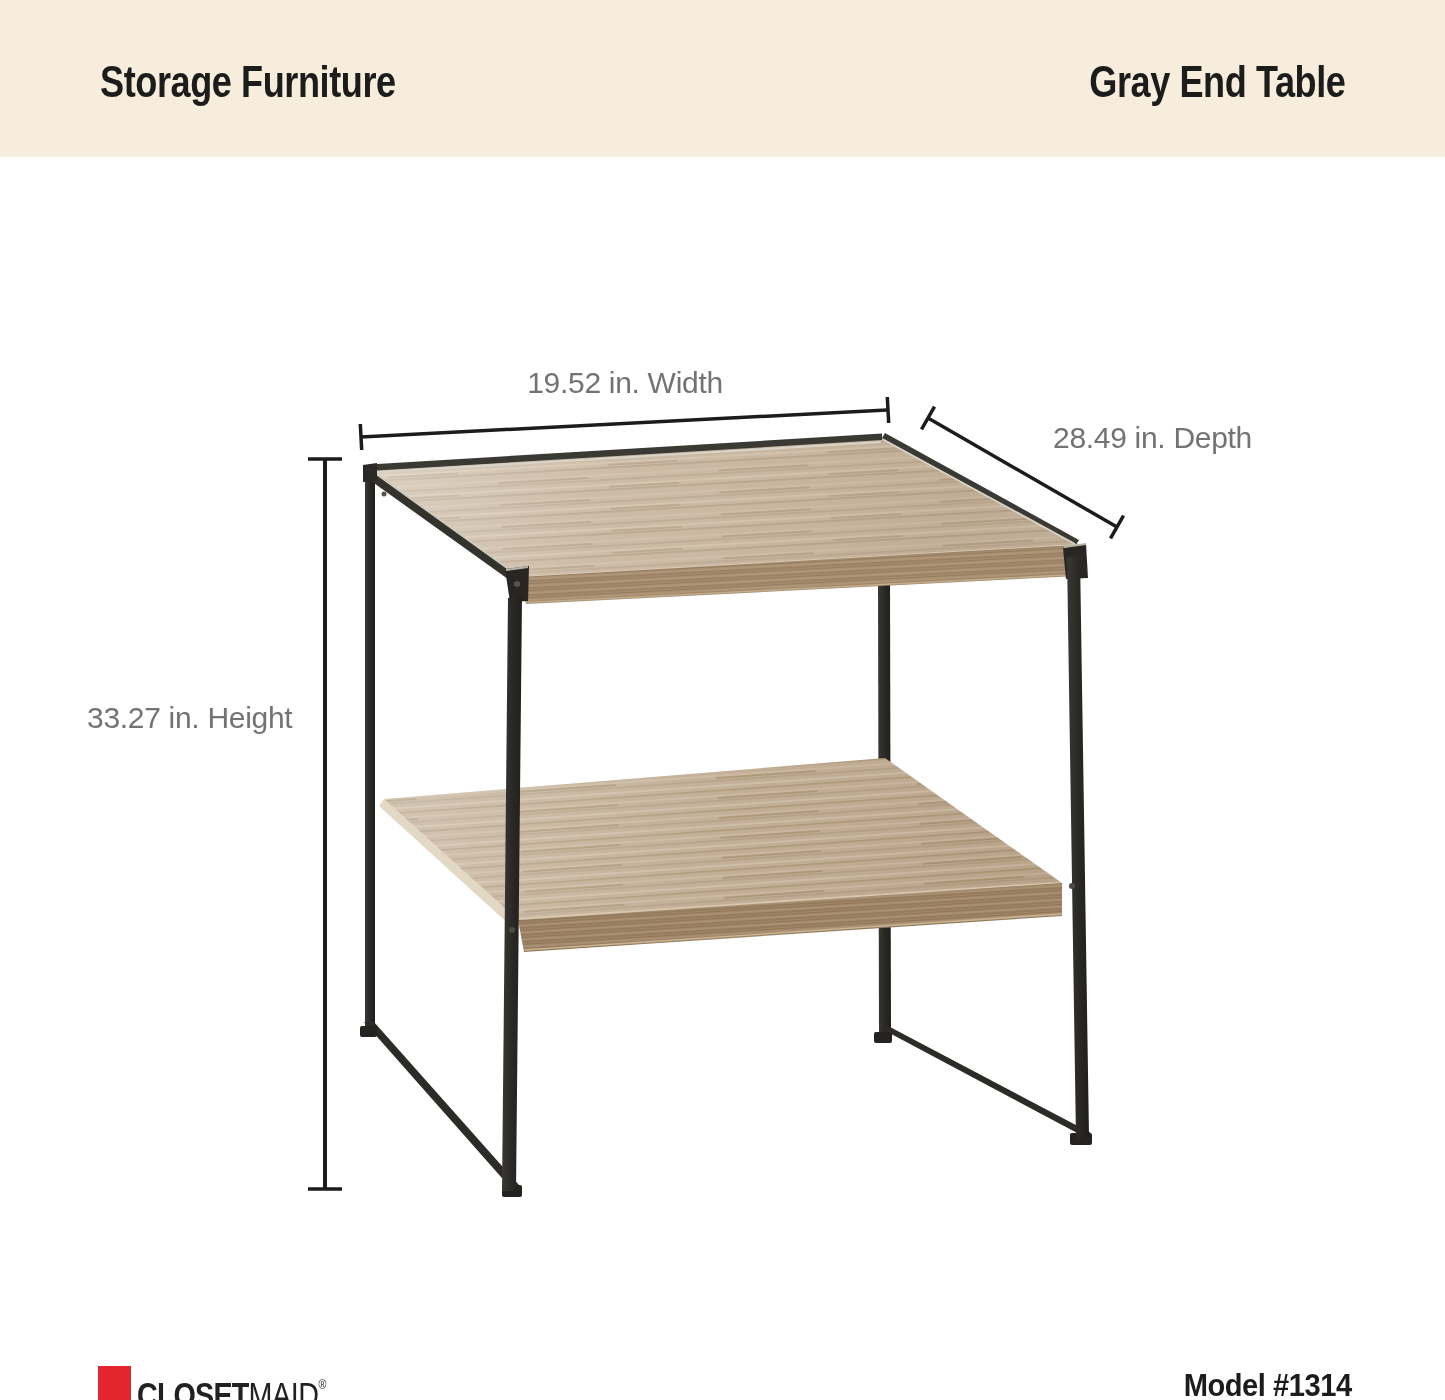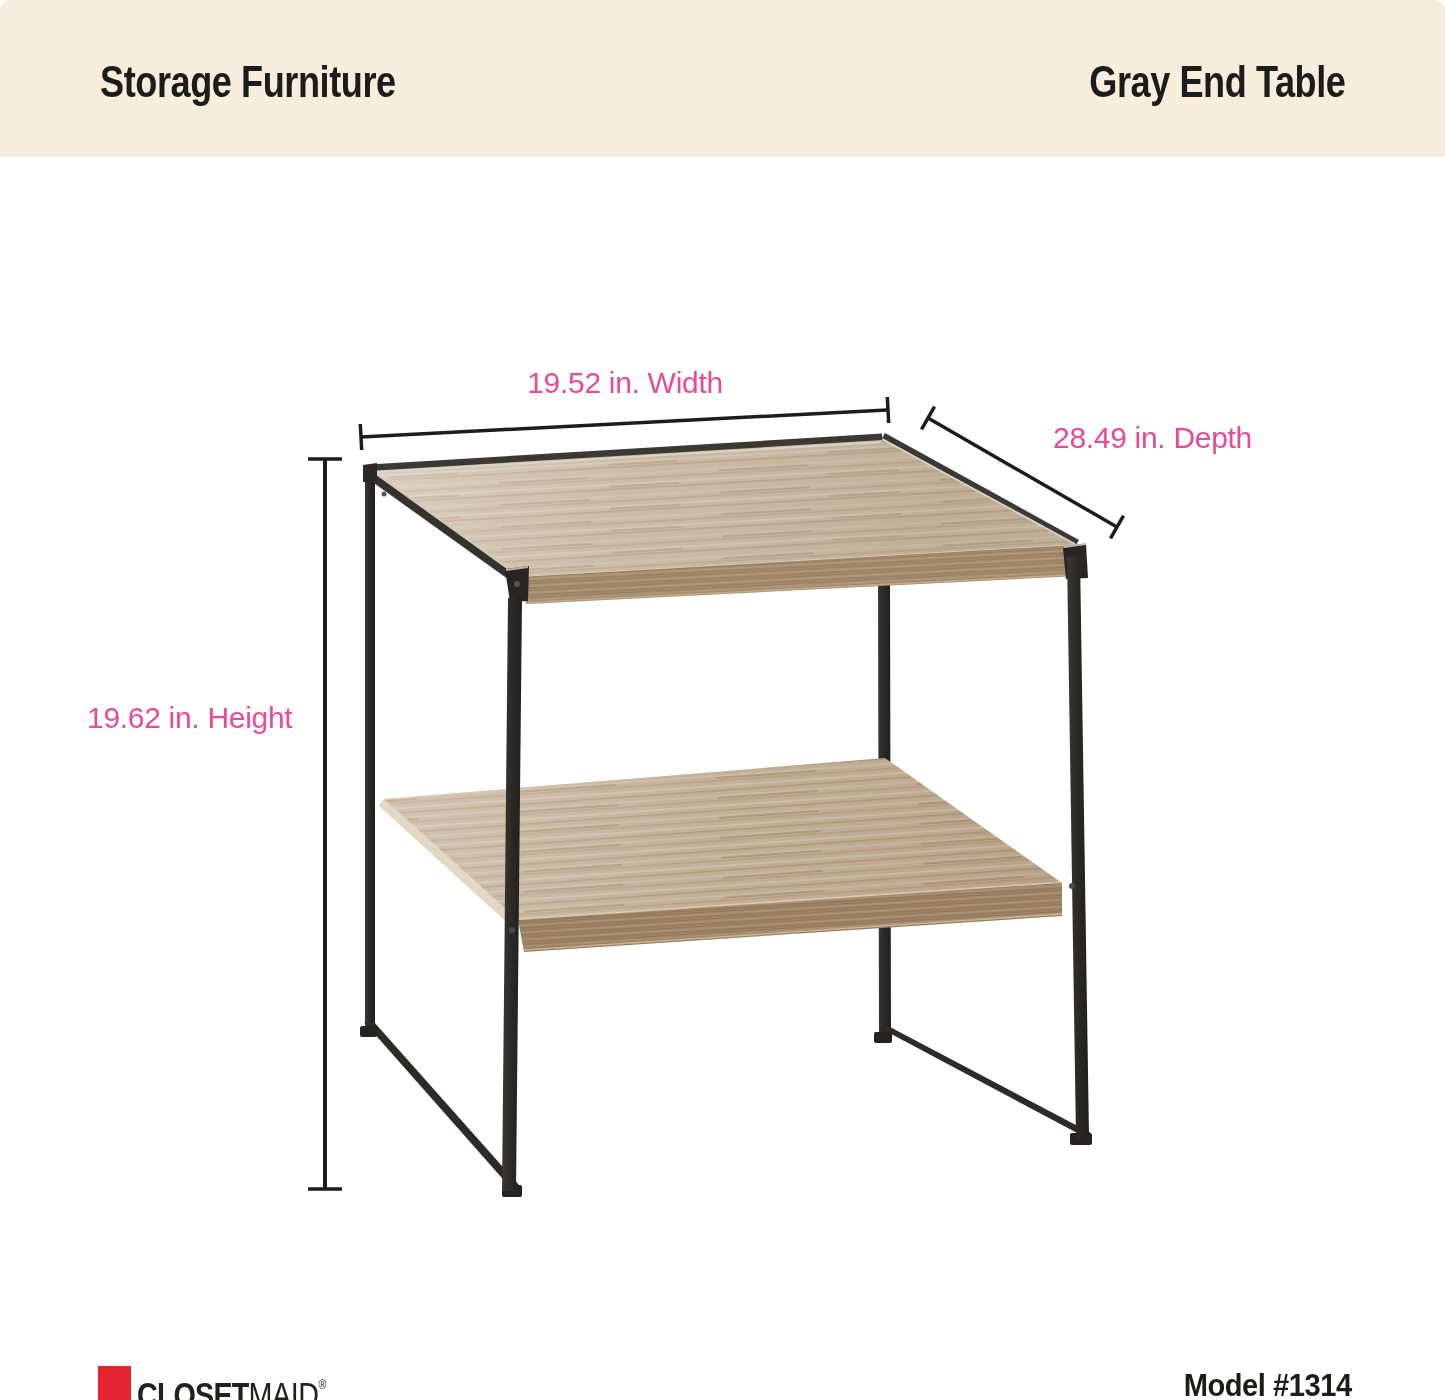--- a/index.html
+++ b/index.html
@@ -1,30 +1,30 @@
 <!DOCTYPE html>
 <html><head>
 <meta charset="utf-8">
 <style>
   html,body{margin:0;padding:0;background:#ffffff;}
   #canvas{
     position:relative;width:1445px;height:1400px;background:#ffffff;
-    overflow:hidden;font-family:"Liberation Sans", sans-serif;border-radius:11px;
+    overflow:hidden;font-family:"Liberation Sans", sans-serif;
   }
   
   .band{position:absolute;left:0;top:0;width:1445px;height:157px;background:#f6eddd;}
   .band-title{
     position:absolute;top:60px;font-size:44px;font-weight:700;color:#1c1c1b;
     line-height:44px;letter-spacing:-0.5px;white-space:nowrap;
   }
   .band-title.left{left:100px;transform:scaleX(0.82);transform-origin:left center;}
   .band-title.right{right:100px;transform:scaleX(0.82);transform-origin:right center;}
   
   .dim-label{
-    position:absolute;font-size:30px;font-weight:400;color:#ec4899;
+    position:absolute;font-size:30px;font-weight:400;color:#737373;
     letter-spacing:-0.3px;line-height:34px;white-space:nowrap;
   }
   #width-label{left:625px;top:366px;transform:translateX(-50%);}
   #depth-label{left:1053px;top:421px;}
   #height-label{left:87px;top:701px;}
   
   #drawing{position:absolute;left:0;top:0;}
   
   .logo-mark{position:absolute;left:98px;top:1366px;width:33px;height:40px;background:#e4252f;}
   .logo-text{
@@ -173,19 +173,19 @@
     </g>
     <g stroke="#1c1c1c">
       <line x1="325" y1="459" x2="325" y2="1189" stroke-width="4"></line>
       <line x1="308" y1="459" x2="342" y2="459" stroke-width="3.5"></line>
       <line x1="308" y1="1189" x2="342" y2="1189" stroke-width="3.5"></line>
     </g>
   </svg>
 
   <div class="dim-label" id="width-label">19.52 in. Width</div>
   <div class="dim-label" id="depth-label">28.49 in. Depth</div>
-  <div class="dim-label" id="height-label">19.62 in. Height</div>
+  <div class="dim-label" id="height-label">33.27 in. Height</div>
 
   <div class="logo-mark"></div>
   <div class="logo-text"><span class="logo-bold">CLOSET</span><span class="logo-light">MAID</span><span class="logo-reg">®</span></div>
   <div class="model">Model #1314</div>
 
 </div>
 
 </body></html>

